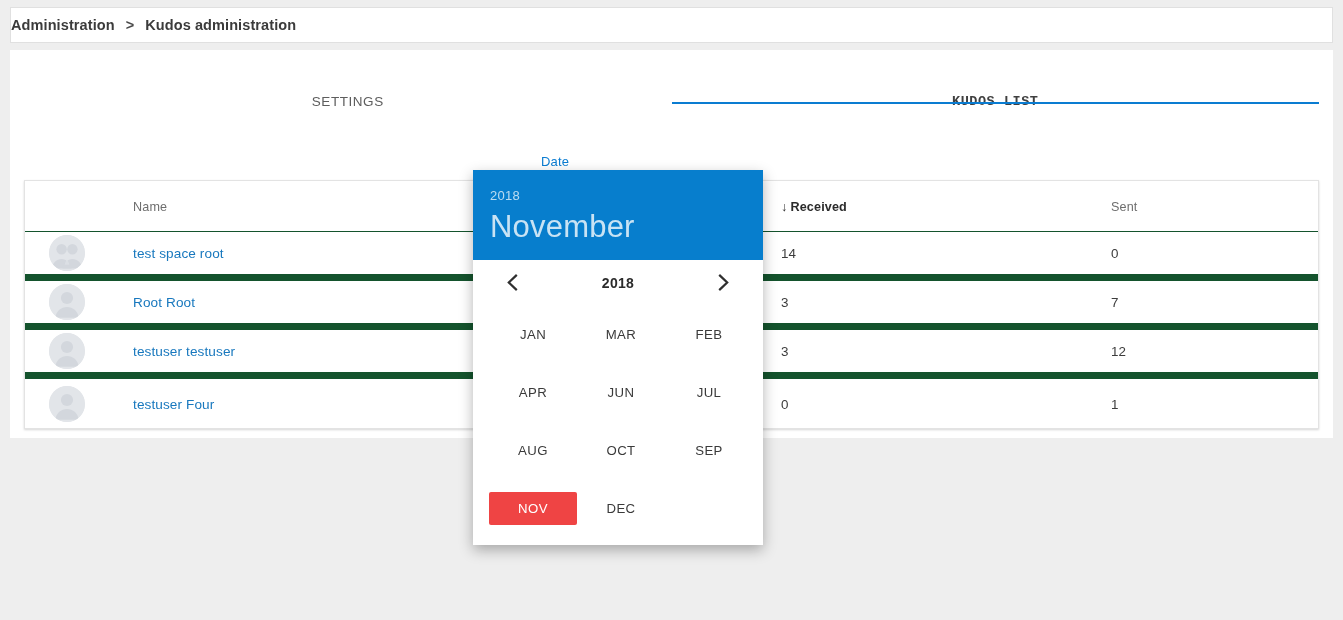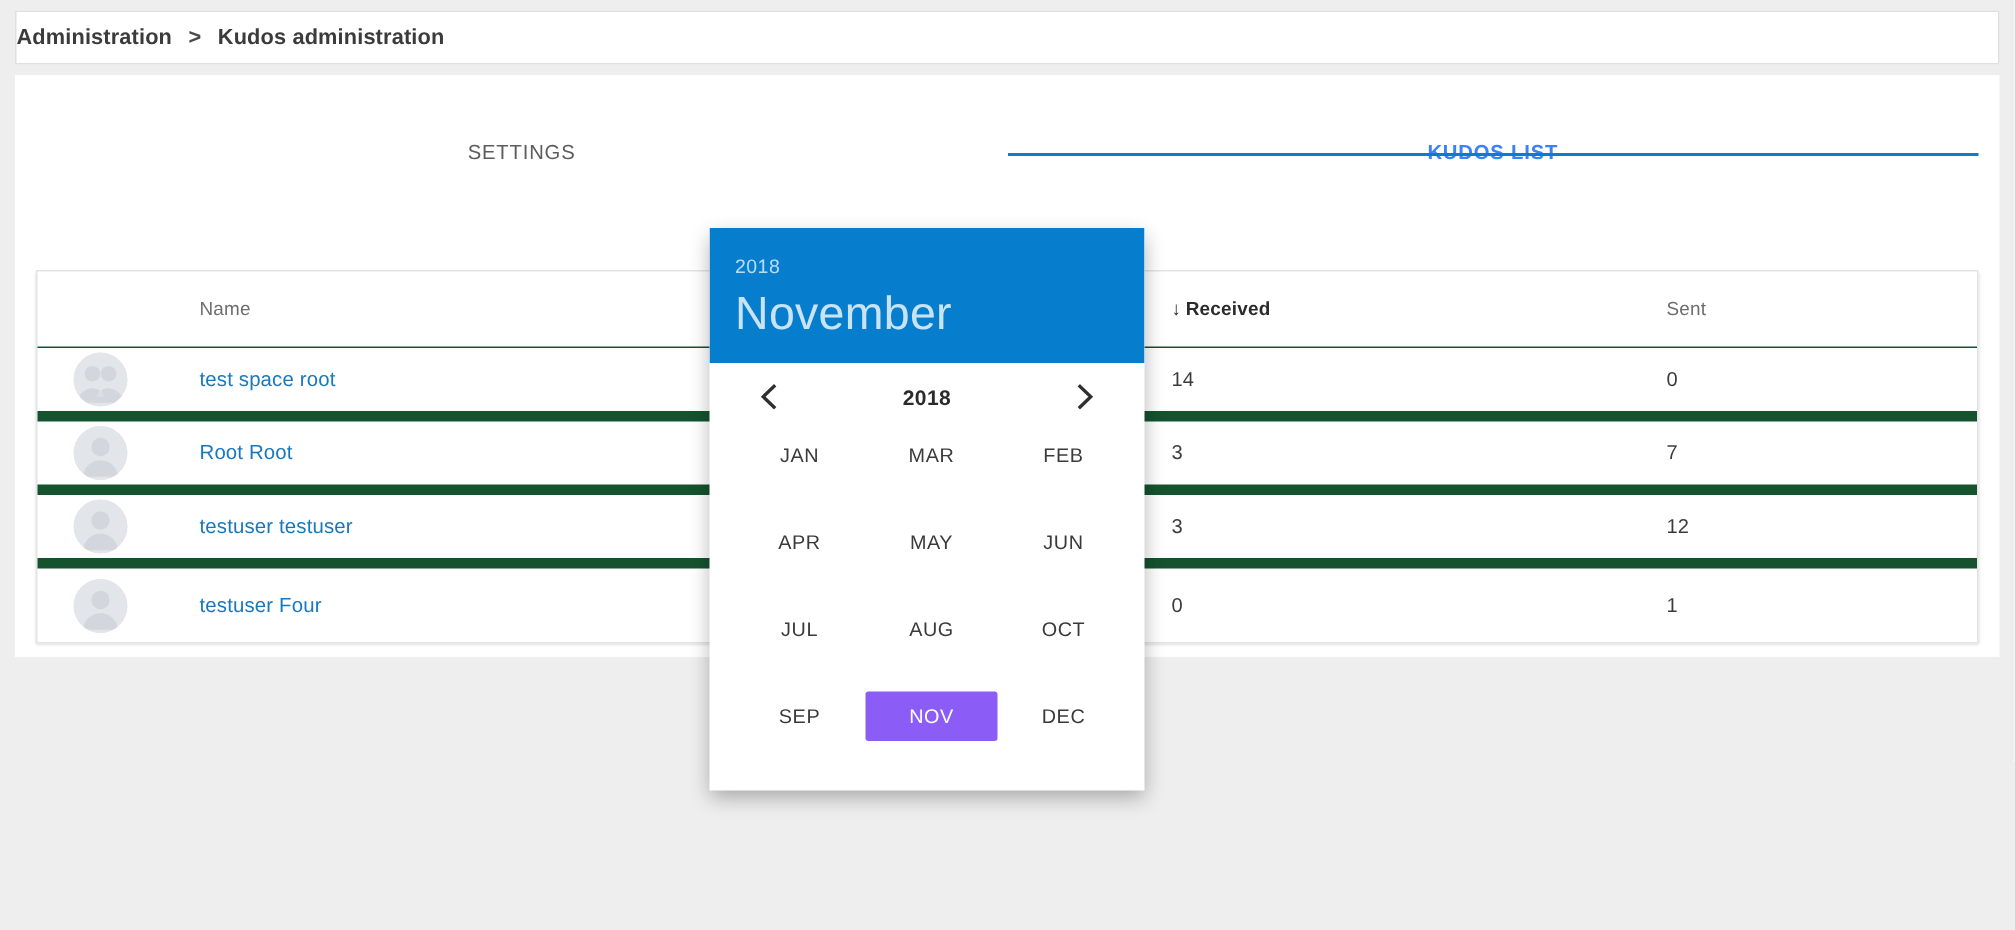--- a/index.html
+++ b/index.html
@@ -69,22 +69,23 @@
     font-size: 13.5px;
     letter-spacing: 0.55px;
     color: #5d5d5d;
     font-weight: normal;
     position: relative;
     box-sizing: border-box;
     cursor: pointer;
     margin-top: 48px;
   }
   .tab.active {
-    color: #3b82f6;
+    color: #404040;
     font-weight: bold;
+    font-family: Liberation Mono, monospace;
   }
   .tab.active::after {
     content: "";
     position: absolute;
     left: 0;
     right: 0;
     bottom: 0;
     height: 2px;
     background: #0a7cd1;
   }
@@ -210,21 +211,21 @@
     background: #e2e5e9;
     overflow: hidden;
     position: relative;
   }
   .avatar svg { display: block; }
 
   
   .datepicker {
     position: absolute;
     left: 473px;
-    top: 152px;
+    top: 170px;
     width: 290px;
     height: 375px;
     background: #ffffff;
     box-shadow: 0 5px 13px rgba(0,0,0,0.30);
     box-sizing: border-box;
     overflow: hidden;
   }
   .dp-header {
     height: 90px;
     background: #077ecd;
@@ -267,37 +268,37 @@
   }
   .dp-grid {
     display: grid;
     grid-template-columns: repeat(3, 1fr);
     grid-auto-rows: 58px;
     padding: 0 16px;
     box-sizing: border-box;
   }
   .dp-cell {
     display: flex;
-    align-items: flex-start;
+    align-items: center;
     justify-content: center;
     cursor: pointer;
   }
   .dp-pill {
     width: 88px;
     height: 33px;
     display: flex;
     align-items: center;
     justify-content: center;
     border-radius: 2px;
     font-size: 13.2px;
     color: #3a3a3a;
     letter-spacing: .4px;
   }
   .dp-cell.selected .dp-pill {
-    background: #8b5cf6;
+    background: #ef4444;
     color: #ffffff;
   }
 </style>
 </head>
 <body>
 
 <div class="breadcrumb-bar">
   <span class="crumb">Administration</span>
   <span class="crumb-sep">&gt;</span>
   <span class="crumb">Kudos administration</span>
@@ -466,23 +467,20 @@
     <div class="dp-cell">
         <span class="dp-pill">MAR</span>
       </div>
     <div class="dp-cell">
         <span class="dp-pill">FEB</span>
       </div>
     <div class="dp-cell">
         <span class="dp-pill">APR</span>
       </div>
     <div class="dp-cell">
-        <span class="dp-pill">MAY</span>
-      </div>
-    <div class="dp-cell">
         <span class="dp-pill">JUN</span>
       </div>
     <div class="dp-cell">
         <span class="dp-pill">JUL</span>
       </div>
     <div class="dp-cell">
         <span class="dp-pill">AUG</span>
       </div>
     <div class="dp-cell">
         <span class="dp-pill">OCT</span>

